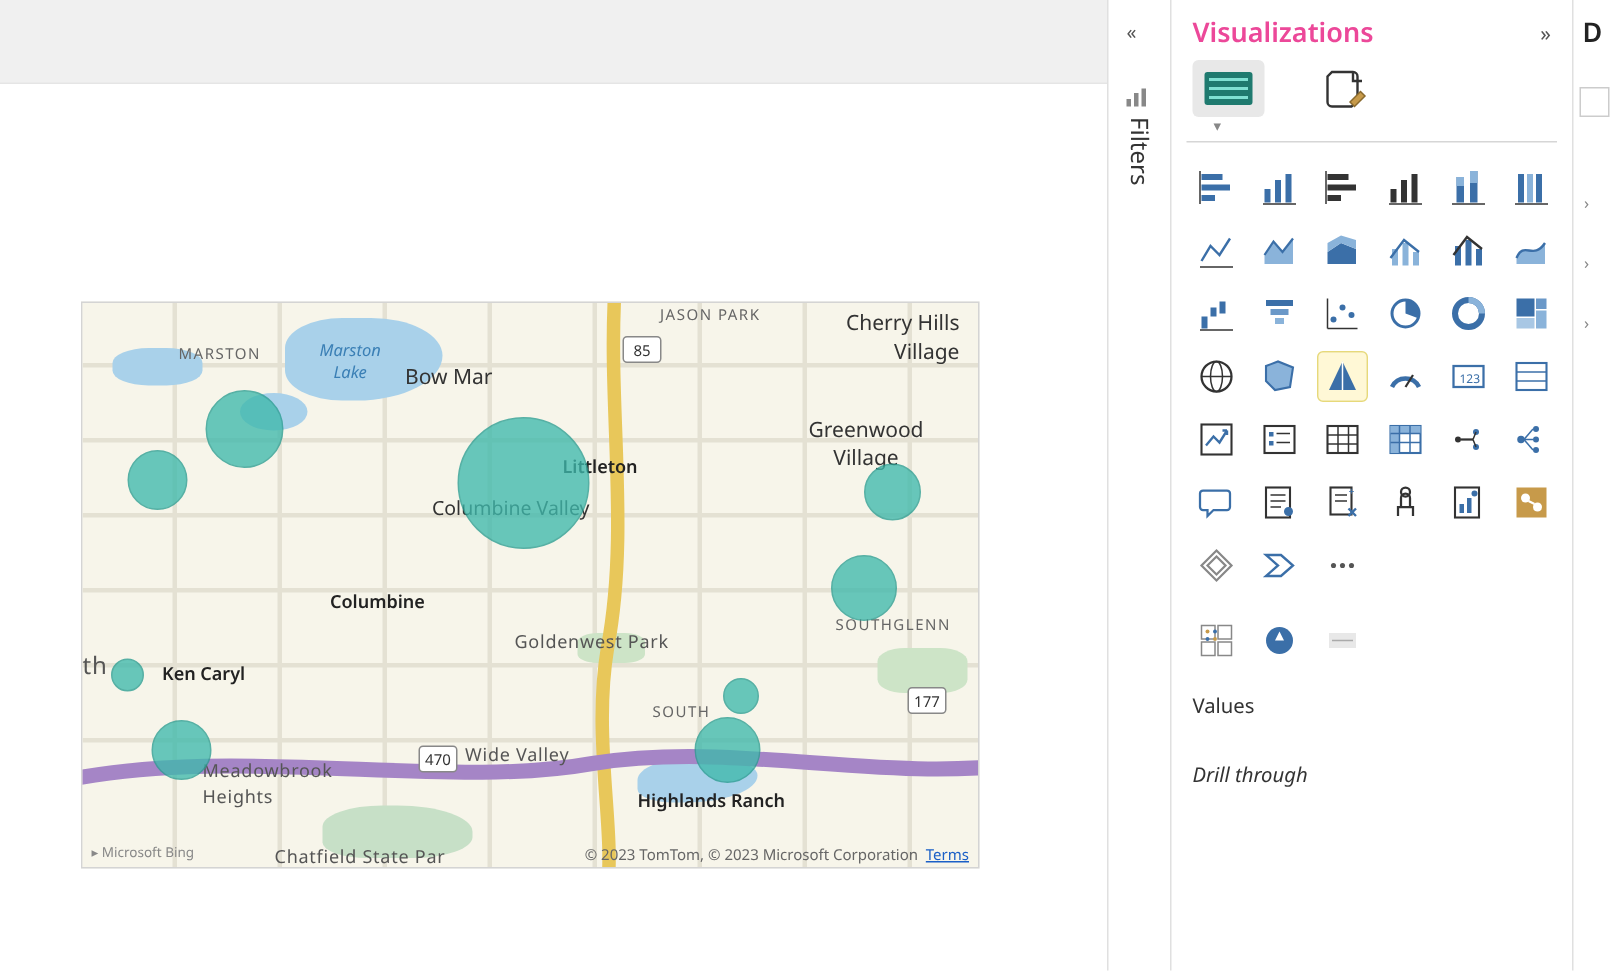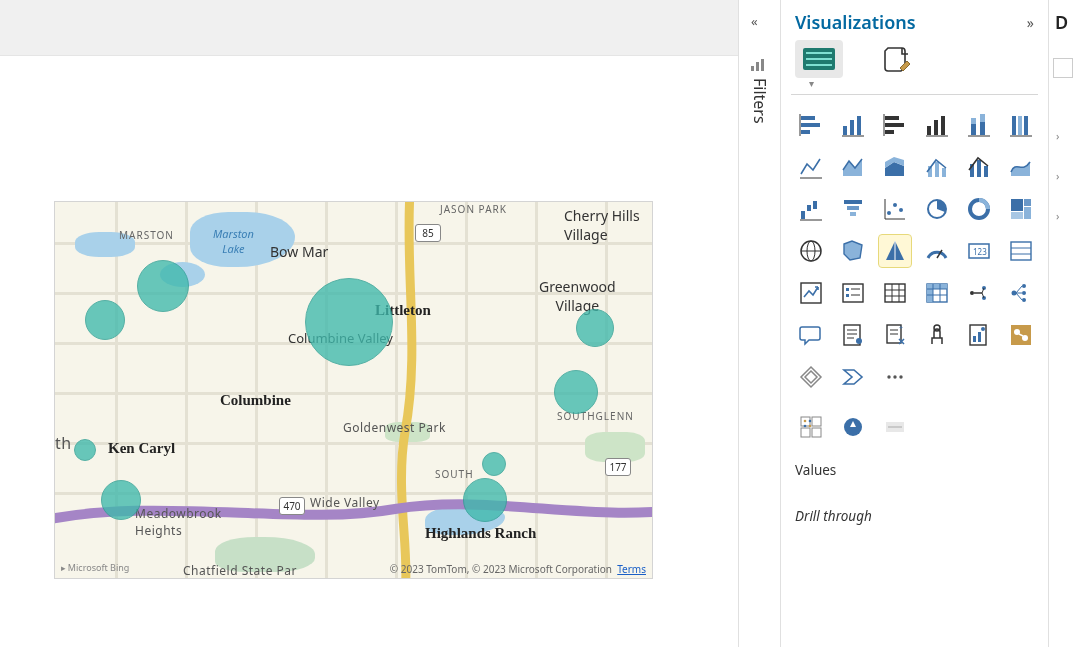--- a/index.html
+++ b/index.html
@@ -34,21 +34,21 @@
   .roads .v { width:3px; height:100%; }
 
   
   .hwy470 { position:absolute; left:-20px; top:285px; width:660px; height:55px; border:none; }
   .hwy470 svg { position:absolute; inset:0; }
   .hwy-y { position:absolute; left:330px; top:-10px; width:50px; height:400px; }
   .hwy-y svg { position:absolute; inset:0; }
 
   
   .map-label { position:absolute; color:#3a3a3a; white-space:nowrap; }
-  .ml-major { font-size:15px; font-weight:600; color:#222;font-family:Liberation Serif, serif; }
+  .ml-major { font-size:12px; font-weight:600; color:#222; }
   .ml-med { font-size:14px; color:#333; }
   .ml-small { font-size:11px; color:#555; letter-spacing:0.5px; }
   .ml-tiny { font-size:10px; color:#666; letter-spacing:1px; }
 
   .hwy-shield { position:absolute; width:26px; height:18px; border:1px solid #888; border-radius:3px; background:#fff; font-size:10px; text-align:center; line-height:16px; color:#333; }
 
   
   .bubble { position:absolute; border-radius:50%; background:#3fb9ac; opacity:0.78; border:1px solid #2a9d91; transform:translate(-50%,-50%); }
 
   .attrib { position:absolute; bottom:2px; right:6px; font-size:10px; color:#666; }
@@ -57,21 +57,21 @@
 
   
   .filters-pane { position:absolute; left:738px; top:0; width:42px; height:647px; border-left:1px solid #e0e0e0; background:#fff; }
   .filters-collapse { position:absolute; top:12px; left:12px; color:#555; font-size:13px; cursor:pointer; }
   .filters-vtext { position:absolute; top:78px; left:10px; font-size:16px; color:#333; writing-mode:vertical-rl; }
   .filters-chart-icon { position:absolute; top:55px; left:11px; }
 
   
   .viz-pane { position:absolute; left:780px; top:0; width:268px; height:647px; border-left:1px solid #e0e0e0; background:#fff; padding:10px 0 0 0; }
   .viz-header { display:flex; justify-content:space-between; align-items:center; padding:0 14px 6px 14px; }
-  .viz-header h2 { font-size:18px; font-weight:600; color:#0369a1; }
+  .viz-header h2 { font-size:18px; font-weight:600; color:#ec4899; }
   .viz-header .expand { font-size:14px; color:#555; cursor:pointer; }
   .build-label { font-size:13px; color:#555; padding:4px 14px 8px 14px; }
 
   .mode-tabs { display:flex; gap:30px; padding:0 14px 0 14px; align-items:center; }
   .mode-tab { width:48px; height:38px; display:flex; align-items:center; justify-content:center; border-radius:4px; cursor:pointer; color:#333; }
   .mode-tab.active { background:#e8e8e8; position:relative; }
   .mode-caret { text-align:left; padding:0 0 0 28px; color:#888; font-size:10px; margin-top:-2px; }
   .viz-divider { height:1px; background:#d6d6d6; margin:4px 10px 14px 10px; }
 
   .viz-grid { display:grid; grid-template-columns:repeat(6, 32px); gap:10px 10px; padding:0 14px; }
@@ -146,21 +146,21 @@
 
     <div class="hwy-shield" style="left:360px; top:22px">85</div>
     <div class="hwy-shield" style="left:224px; top:295px">470</div>
     <div class="hwy-shield" style="left:550px; top:256px">177</div>
 
     <span class="map-label ml-tiny" style="left:64px; top:26px">MARSTON</span>
     <span class="map-label" style="left:158px; top:24px; color:#3a7fb5; font-size:11px; font-style:italic; text-align:center; white-space:pre">Marston
 Lake</span>
     <span class="map-label ml-med" style="left:215px; top:40px">Bow Mar</span>
     <span class="map-label ml-tiny" style="left:385px; top:0px">JASON PARK</span>
-    <span class="map-label ml-med" style="left:509px; top:4px; text-align:left; white-space:pre">Cherry Hills
+    <span class="map-label ml-med" style="left:509px; top:4px; text-align:right; white-space:pre">Cherry Hills
 Village</span>
     <span class="map-label ml-med" style="left:484px; top:75px; text-align:center; white-space:pre">Greenwood
 Village</span>
     <span class="map-label ml-major" style="left:320px; top:100px">Littleton</span>
     <span class="map-label ml-med" style="left:233px; top:127px; font-size:13px">Columbine Valley</span>
     <span class="map-label ml-major" style="left:165px; top:190px">Columbine</span>
     <span class="map-label ml-small" style="left:288px; top:217px; font-size:12px">Goldenwest Park</span>
     <span class="map-label ml-tiny" style="left:502px; top:207px">SOUTHGLENN</span>
     <span class="map-label ml-major" style="left:53px; top:238px">Ken Caryl</span>
     <span class="map-label ml-small" style="left:0px; top:230px; font-size:16px">th</span>

